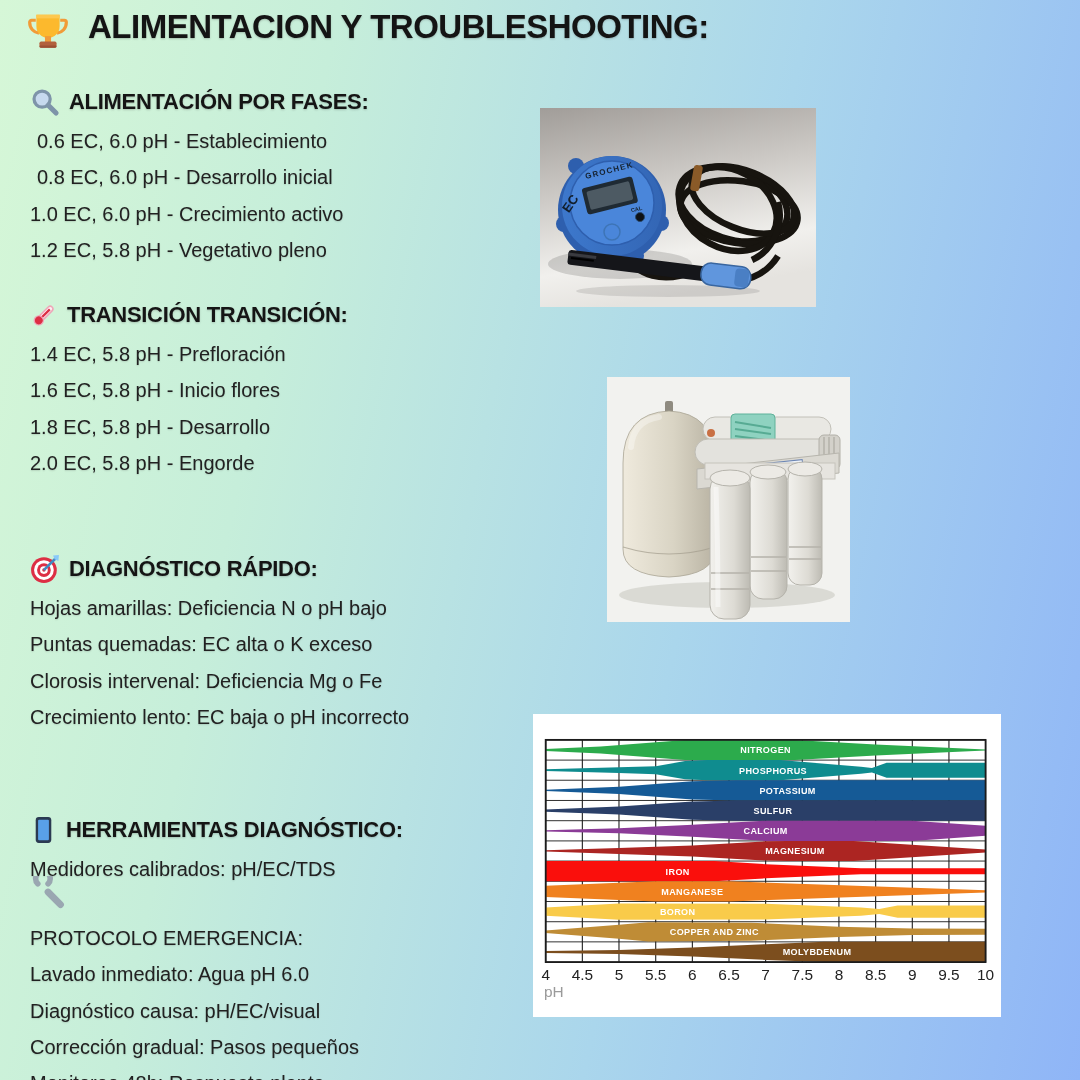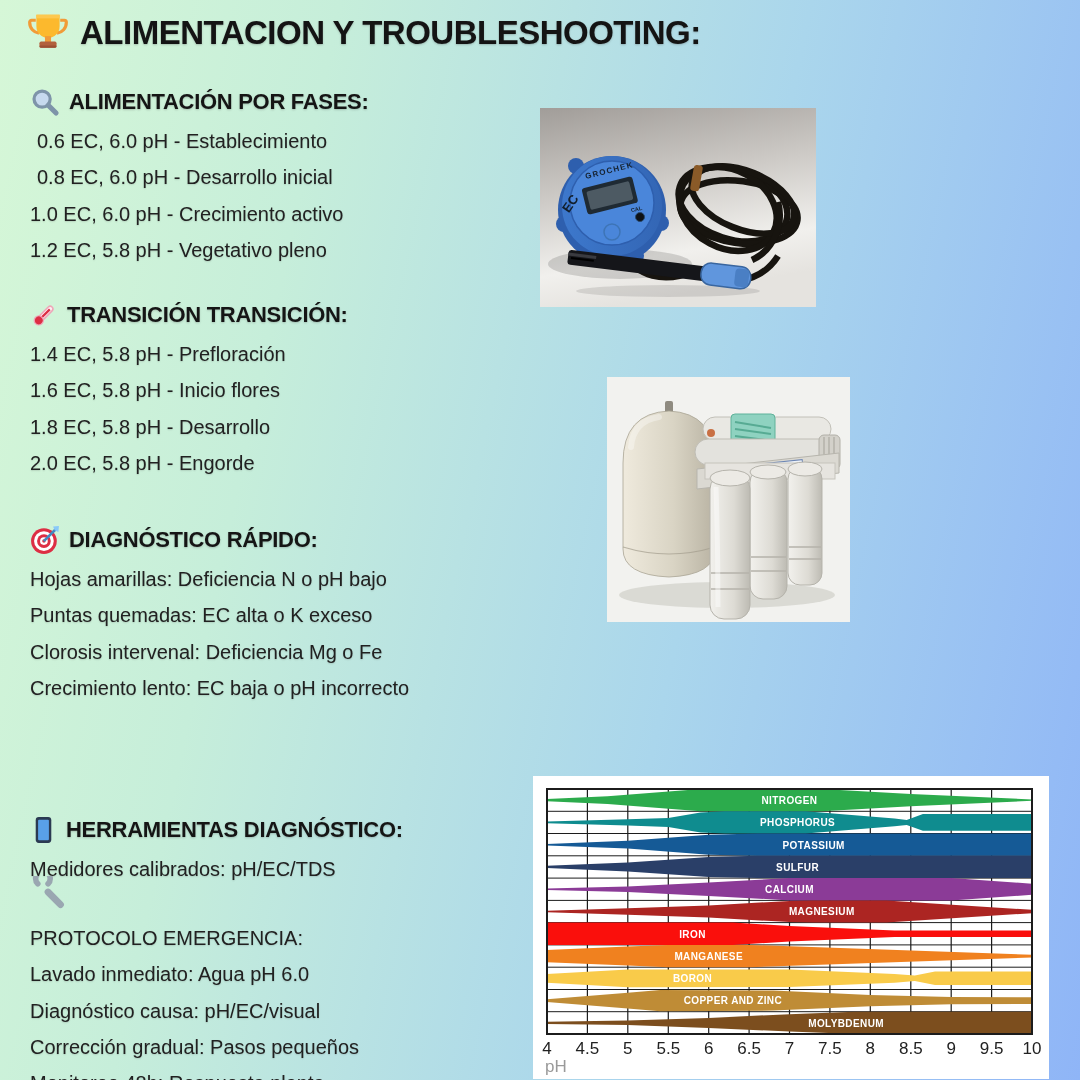--- a/index.html
+++ b/index.html
@@ -1,36 +1,36 @@
 <!DOCTYPE html>
 <html><head>
 <meta charset="utf-8">
 <style>
   html,body{margin:0;padding:0;background:#e8e8e8;}
   .canvas{
     position:relative;width:1080px;height:1080px;overflow:hidden;
     background:linear-gradient(102deg,#d6f7d7 0%,#c6eeda 26%,#aad6ec 62%,#8fb5f7 100%);
     font-family:"Liberation Sans",sans-serif;color:#1d1d1d;
   }
-  .title-row{position:absolute;top:8px;left:26px;display:flex;align-items:flex-end;gap:10px;}
+  .title-row{position:absolute;top:8px;left:26px;display:flex;align-items:flex-start;gap:18px;}
   .title-row h1{margin:0;font-size:33px;font-weight:800;letter-spacing:-0.5px;color:#141414;
     text-shadow:0 1px 2px rgba(60,60,60,.28);}
   .sec{position:absolute;left:30px;}
-  .s1{top:84px}.s2{top:297px}.s3{top:522px}.s4{top:812px}.s5{top:920px}
+  .s1{top:84px}.s2{top:297px}.s3{top:551px}.s4{top:812px}.s5{top:920px}
   .sec-head{display:flex;align-items:center;gap:9px;height:36px;margin-bottom:3px;}
   .sec-head h2{margin:0;font-size:22px;font-weight:800;letter-spacing:-0.3px;color:#151515;
     text-shadow:0 1px 2px rgba(60,60,60,.25);}
   .line{font-size:20px;line-height:36.3px;color:#212121;text-shadow:0 1px 1.5px rgba(60,60,60,.18);}
   .line.indent{padding-left:7px;}
   .wrench-row{position:absolute;left:32px;top:876px;width:34px;height:34px;}
   .photo{position:absolute;}
   .photo svg,.icon svg,.wrench-row svg{display:block;width:100%;height:100%;}
   .photo-ec{left:540px;top:108px;width:276px;height:199px;}
   .photo-ro{left:607px;top:377px;width:243px;height:245px;}
-  .chart-card{position:absolute;left:533px;top:776px;width:516px;height:303px;background:#ffffff;}
+  .chart-card{position:absolute;left:533px;top:714px;width:468px;height:303px;background:#ffffff;}
   .chart-card svg{display:block;width:100%;height:100%;}
   .icon{flex:0 0 auto;}
 </style>
 </head>
 <body>
 
 <div class="canvas">
 
   <div class="title-row">
     <span class="icon" style="width:44px;height:44px">

